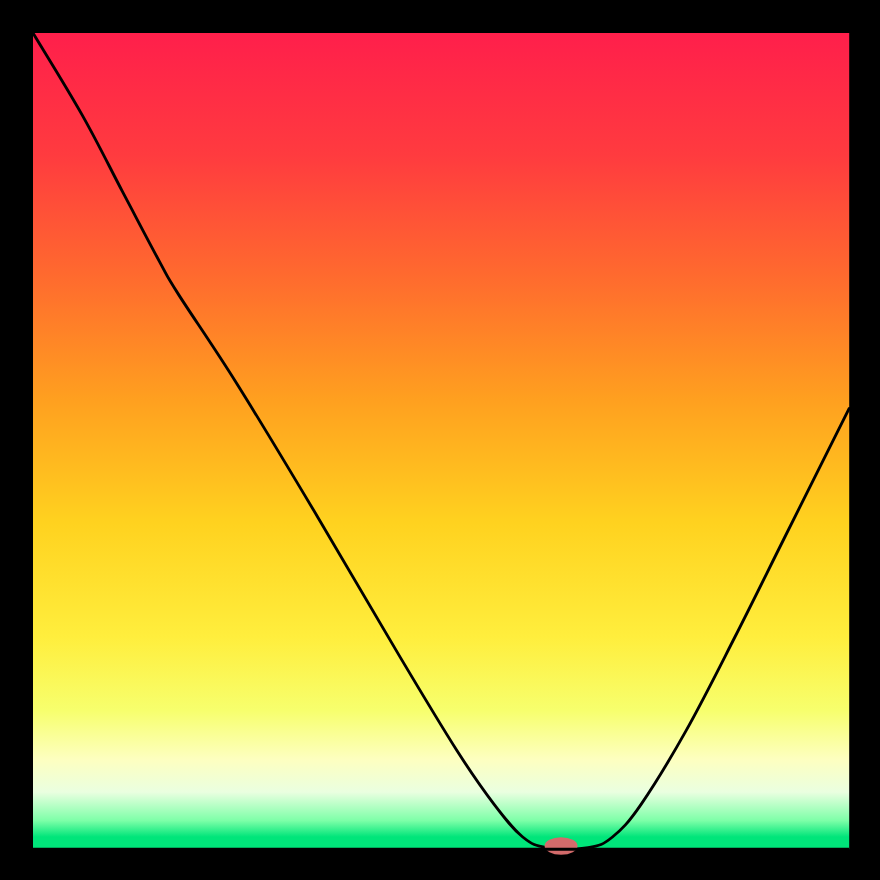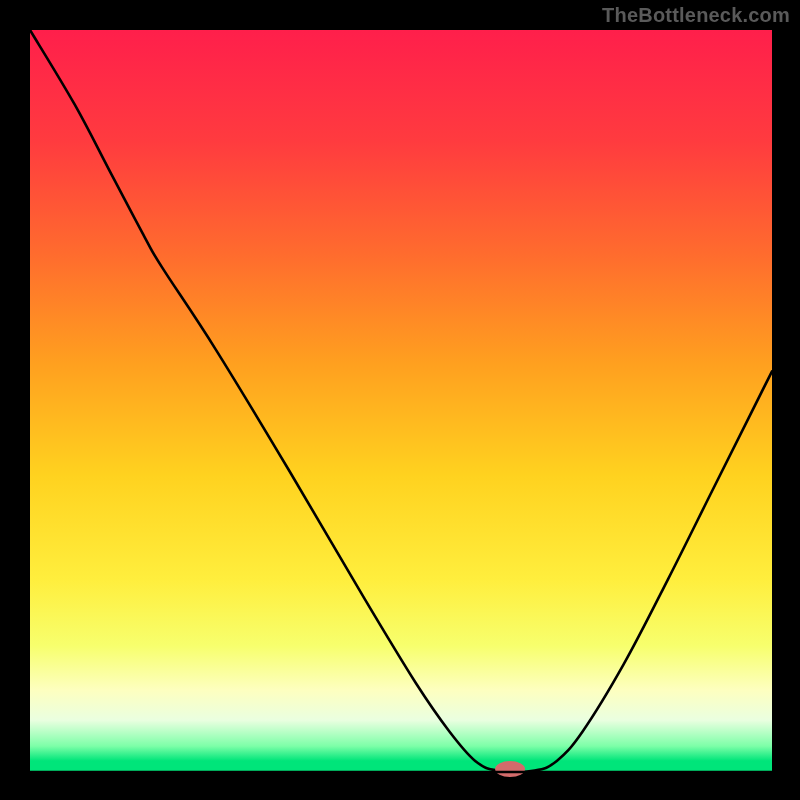--- a/index.html
+++ b/index.html
@@ -27,21 +27,20 @@
     letter-spacing: 0.2px;
   }
   svg {
     display: block;
   }
 </style>
 </head>
 <body>
 <div class="frame">
 
-<div class="watermark">TheBottleneck.com</div>
 
 <svg id="chart-svg" width="800" height="800" viewBox="0 0 800 800">
   <defs>
     <linearGradient id="bg-grad" x1="0" y1="0" x2="0" y2="1">
           <stop offset="0.00%" stop-color="#ff1f4b"></stop>
           <stop offset="15.00%" stop-color="#ff3b3f"></stop>
           <stop offset="30.00%" stop-color="#ff6b2e"></stop>
           <stop offset="45.00%" stop-color="#ffa01f"></stop>
           <stop offset="60.00%" stop-color="#ffd21f"></stop>
           <stop offset="74.00%" stop-color="#ffee3d"></stop>

